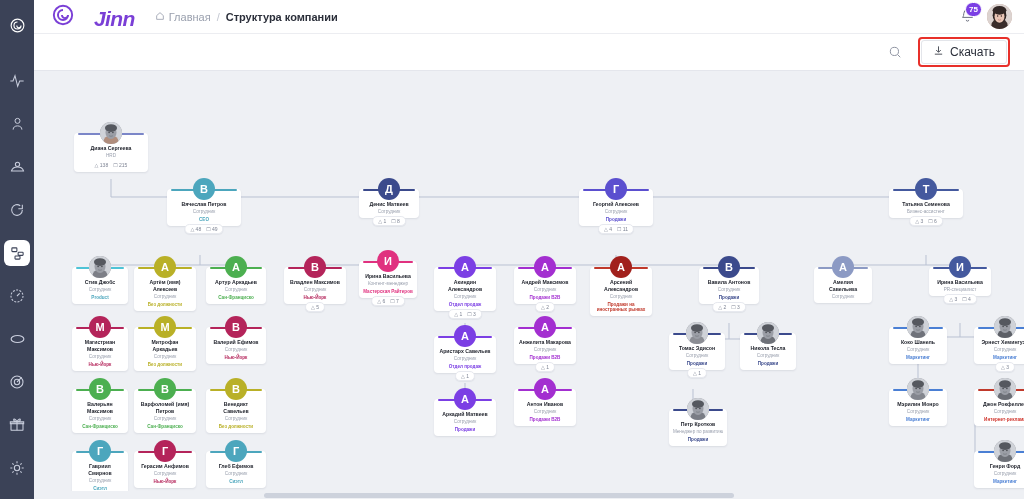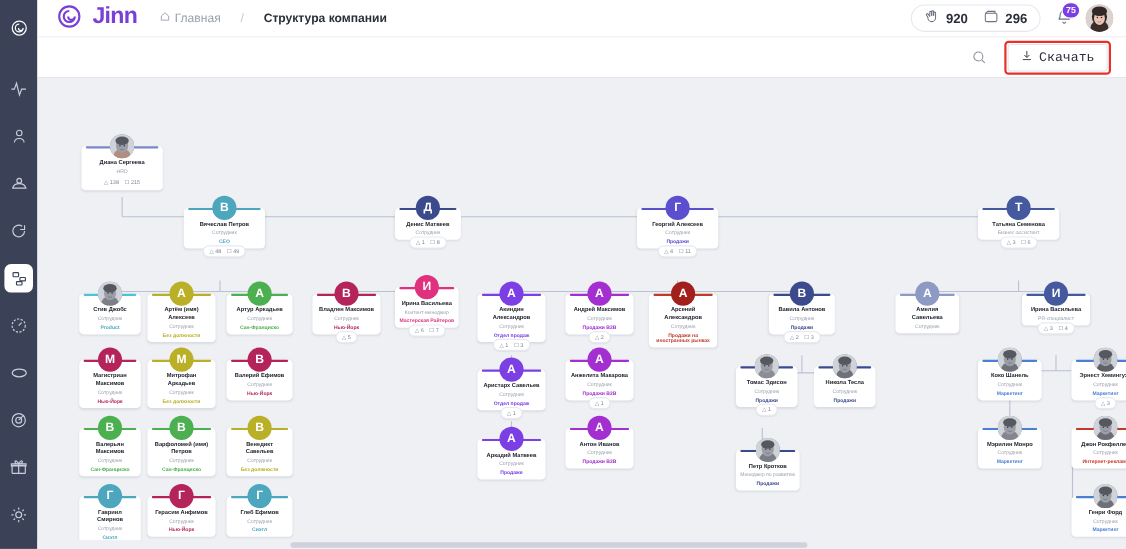--- a/index.html
+++ b/index.html
@@ -28,27 +28,27 @@
   .rail-ico.active { background: #ffffff; color: #3b4257; }
 
   
   .right { flex: 1; display: flex; flex-direction: column; min-width: 0; }
 
   
   .hdr {
     height: 34px; background: #fff; display: flex; align-items: center;
     padding: 0 12px 0 18px; flex: 0 0 34px; border-bottom: 1px solid #ecedf1;
   }
-  .brand { display: flex; align-items: flex-start; gap: 10px; }
+  .brand { display: flex; align-items: flex-end; gap: 20px; font-style: italic; }
   .brand-mark { color: #7a3fd6; }
   .brand-txt {
     font-size: 21px; font-weight: 700; color: #7a3fd6;
     letter-spacing: -0.6px; line-height: 1;
   }
-  .crumbs { display: flex; align-items: center; gap: 18px; margin-left: 20px; font-size: 11px; }
+  .crumbs { display: flex; align-items: flex-start; gap: 6px; margin-left: 20px; font-size: 11px; }
   .crumb-home { color: #9aa0ae; display: flex; align-items: center; gap: 4px; }
   .crumb-sep { color: #c3c7d1; }
   .crumb-cur { color: #2b2f3a; font-weight: 700; }
   .hdr-sp { flex: 1; }
   .stats {
     display: flex; align-items: center; gap: 14px;
     border: 1px solid #e6e8ee; border-radius: 16px; padding: 3px 11px; margin-right: 14px;
   }
   .stat { display: flex; align-items: center; gap: 6px; }
   .stat b { font-size: 12px; font-weight: 700; color: #2b2f3a; }
@@ -74,21 +74,21 @@
     display: flex; align-items: center; gap: 7px; border: 1px solid #e3e5ea;
     border-radius: 5px; padding: 5px 11px; font-size: 12px; color: #2b2f3a; background: #fff;
   }
   .viewsel .chev { color: #8d92a0; }
   .tbar-sp { flex: 1; }
   .search-ico { color: #8d92a0; margin-right: 16px; display: flex; }
   .dl-hl { border: 2px solid #e8302a; border-radius: 4px; padding: 1px; }
   .dlbtn {
     display: flex; align-items: center; gap: 6px; border: 1px solid #e3e5ea;
     border-radius: 3px; padding: 4px 11px; font-size: 12px; color: #2b2f3a;
-    background: #fff; font-weight: 400; font-family: Liberation Mono, monospace;
+    background: #fff; font-weight: 400;
   }
 
   
   .canvas { position: relative; flex: 1; background: #eef0f4; overflow: hidden; }
   .canvas svg.links { position: absolute; inset: 0; width: 990px; height: 430px; }
 
   
   .node { position: absolute; width: 74px; }
   .node .card {
     background: #fff; border-radius: 4px; padding: 11px 3px 4px;
@@ -243,41 +243,20 @@
             <svg width="10" height="10" viewBox="0 0 24 24" fill="none" stroke="currentColor" stroke-width="2">
                 <path d="M4 11l8-7 8 7v9H4z"></path>
               </svg>
           </span>
           <span>Главная</span>
         </span>
         <span class="crumb-sep">/</span>
         <span class="crumb-cur">Структура компании</span>
       </div>
       <div class="hdr-sp"></div>
-      <div class="stats">
-        <span class="stat">
-          <span>
-            <svg width="14" height="14" viewBox="0 0 24 24" fill="none" stroke="#6c7180" stroke-width="1.6">
-                <path d="M9 12V5.5a1.5 1.5 0 0 1 3 0V11"></path>
-                <path d="M12 11V4.5a1.5 1.5 0 0 1 3 0V11"></path>
-                <path d="M15 11V6.5a1.5 1.5 0 0 1 3 0V14a6 6 0 0 1-6 6 6 6 0 0 1-6-6v-1l-2-3a1.5 1.5 0 0 1 2.5-1.7L9 12"></path>
-              </svg>
-          </span>
-          <b>920</b>
-        </span>
-        <span class="stat">
-          <span>
-            <svg width="14" height="14" viewBox="0 0 24 24" fill="none" stroke="#6c7180" stroke-width="1.6">
-                <rect x="3" y="7" width="18" height="13" rx="2"></rect>
-                <path d="M3 7l4-3h11v3"></path>
-              </svg>
-          </span>
-          <b>296</b>
-        </span>
-      </div>
       <div class="bell-wrap">
         <span>
           <svg width="15" height="15" viewBox="0 0 24 24" fill="none" stroke="currentColor" stroke-width="1.6">
               <path d="M6 9a6 6 0 1 1 12 0c0 5 2 6 2 6H4s2-1 2-6"></path>
               <path d="M10 19a2 2 0 0 0 4 0"></path>
             </svg>
         </span>
         <span class="badge">75</span>
       </div>
       <div class="avatar-hdr">

